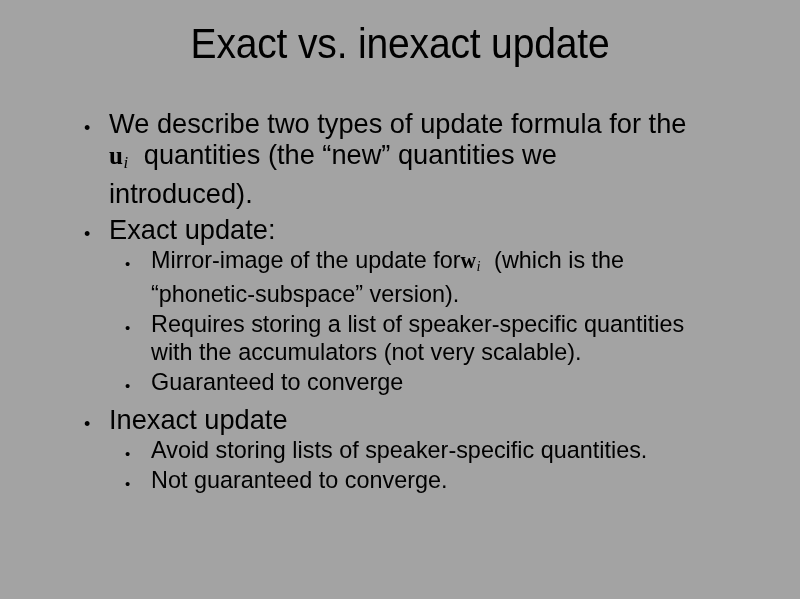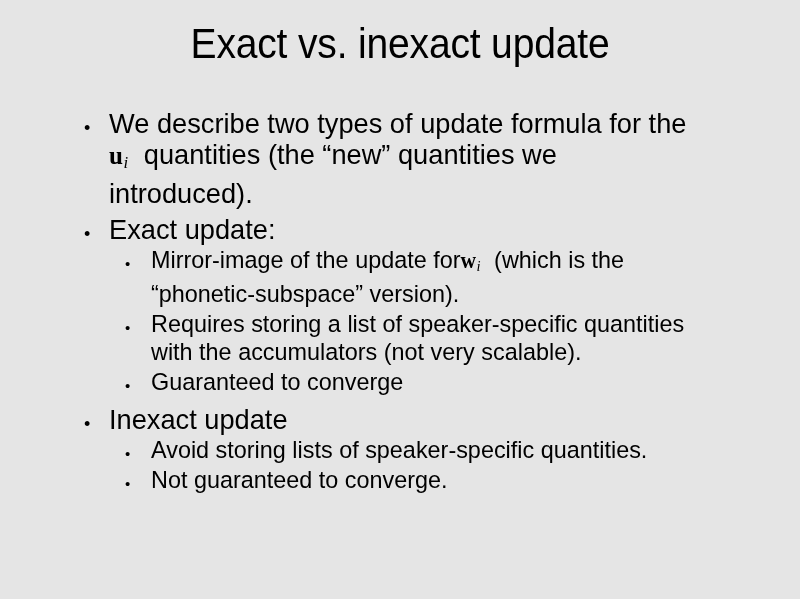--- a/index.html
+++ b/index.html
@@ -8,21 +8,21 @@
     padding: 0;
     background: #ffffff;
   }
   body {
     font-family: "Liberation Sans", sans-serif;
   }
   .slide {
     position: relative;
     width: 800px;
     height: 599px;
-    background: #e5e5e5;
+    background: #a3a3a3;
     overflow: hidden;
     color: #000000;
   }
 
   
   .slide-title {
     position: absolute;
     left: 40px;
     top: 20px;
     width: 720px;

